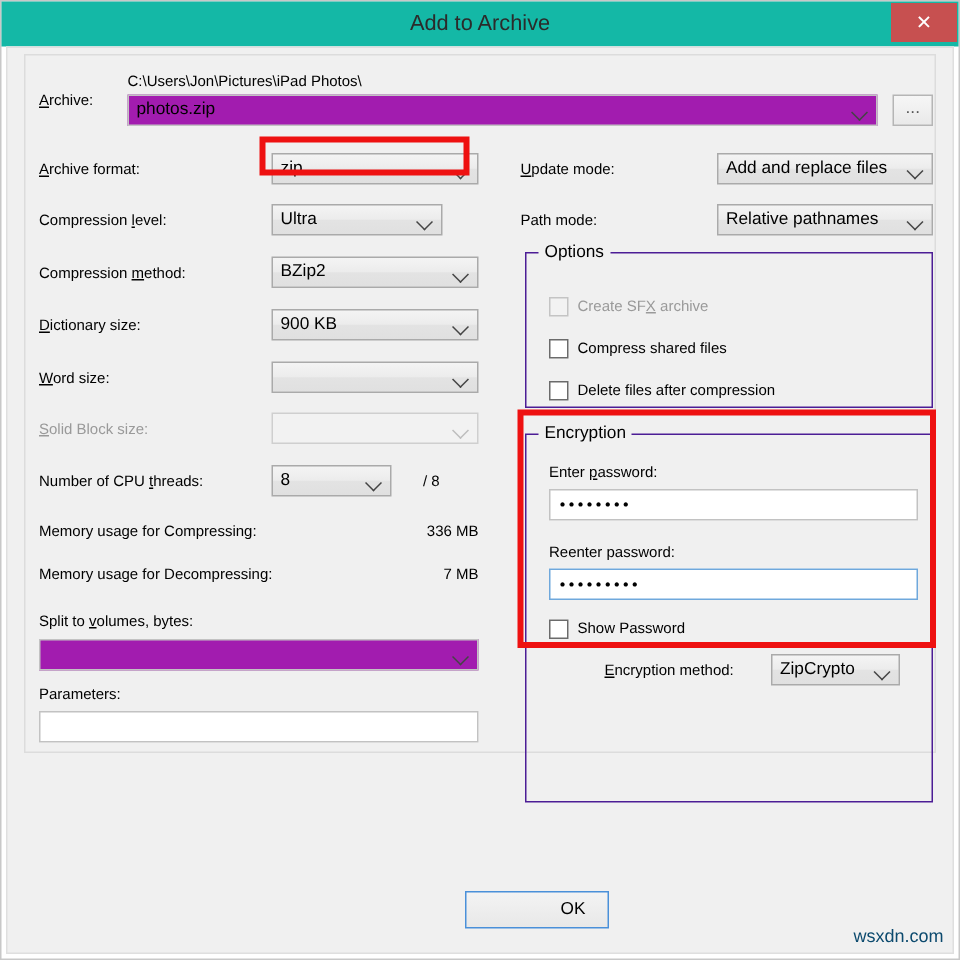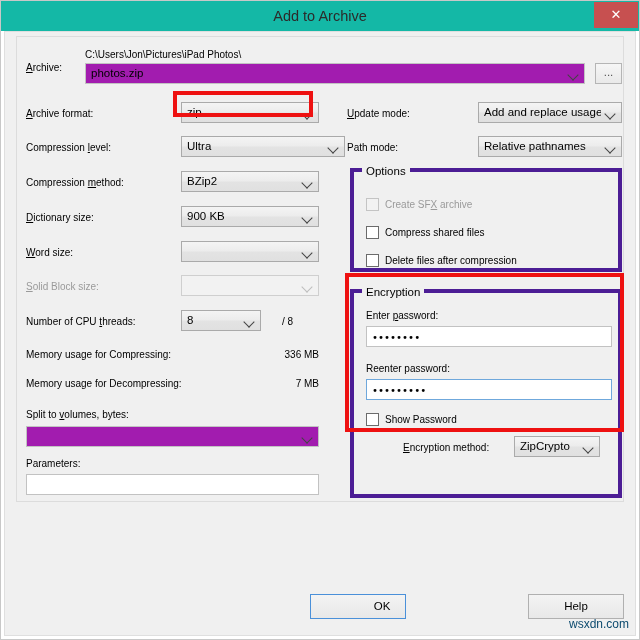--- a/index.html
+++ b/index.html
@@ -172,21 +172,21 @@
     border: 1px solid #b5b5b5;
     text-align: center;
     font-size: 11.5px;
     color: #555;
     cursor: pointer;
   }
 
   .groupbox {
     position: absolute;
     box-sizing: border-box;
-    border: 4px solid #4c1d95;
+    border: 1px solid #4c1d95;
   }
   .groupbox > .gb-title {
     position: absolute;
     left: 8px;
     top: -7px;
     background: #f0f0f0;
     padding: 0 4px;
     font-size: 11.5px;
     color: #000;
     line-height: 13px;
@@ -260,21 +260,21 @@
       </div>
       <div class="browse-btn" style="left:578px; top:26px; width:27px; height:21px; line-height:17px;">...</div>
 
       <div class="lbl" style="left:9px; top:70px;"><span class="u">A</span>rchive format:</div>
       <div class="combo" style="left:164px; top:65px; width:138px;">
         <div class="ctext">zip</div>
         <div class="carrow"></div>
       </div>
 
       <div class="lbl" style="left:9px; top:104px;">Compression <span class="u">l</span>evel:</div>
-      <div class="combo" style="left:164px; top:99px; width:164px;">
+      <div class="combo" style="left:164px; top:99px; width:114px;">
         <div class="ctext">Ultra</div>
         <div class="carrow"></div>
       </div>
 
       <div class="lbl" style="left:9px; top:139px;">Compression <span class="u">m</span>ethod:</div>
       <div class="combo" style="left:164px; top:134px; width:138px;">
         <div class="ctext">BZip2</div>
         <div class="carrow"></div>
       </div>
 
@@ -315,21 +315,21 @@
         <div class="carrow"></div>
       </div>
 
       <div class="lbl" style="left:9px; top:420px;">Parameters:</div>
       <div class="textinput" style="left:9px; top:437px; width:293px;">
         <div class="tval"></div>
       </div>
 
       <div class="lbl" style="left:330px; top:70px;"><span class="u">U</span>pdate mode:</div>
       <div class="combo" style="left:461px; top:65px; width:144px;">
-        <div class="ctext">Add and replace usage</div>
+        <div class="ctext">Add and replace files</div>
         <div class="carrow"></div>
       </div>
 
       <div class="lbl" style="left:330px; top:104px;">Path mode:</div>
       <div class="combo" style="left:461px; top:99px; width:144px;">
         <div class="ctext">Relative pathnames</div>
         <div class="carrow"></div>
       </div>
 
       <div class="groupbox" style="left:333px; top:131px; width:272px; height:104px;">
@@ -337,21 +337,21 @@
       </div>
       <div class="checkbox disabled" style="left:349px; top:161px;"></div>
       <div class="lbl dim" style="left:368px; top:161px;">Create SF<span class="u">X</span> archive</div>
 
       <div class="checkbox" style="left:349px; top:189px;"></div>
       <div class="lbl" style="left:368px; top:189px;">Compress shared files</div>
 
       <div class="checkbox" style="left:349px; top:217px;"></div>
       <div class="lbl" style="left:368px; top:217px;">Delete files after compression</div>
 
-      <div class="groupbox" style="left:333px; top:252px; width:272px; height:209px;">
+      <div class="groupbox" style="left:333px; top:252px; width:272px; height:246px;">
         <div class="gb-title">Encryption</div>
       </div>
 
       <div class="lbl" style="left:349px; top:272px;">Enter <span class="u">p</span>assword:</div>
       <div class="textinput pw" style="left:349px; top:289px; width:246px;">
         <div class="tval">••••••••</div>
       </div>
 
       <div class="lbl" style="left:349px; top:325px;">Reenter password:</div>
       <div class="textinput pw focus" style="left:349px; top:342px; width:246px;">
@@ -363,21 +363,20 @@
 
       <div class="lbl" style="left:349px; top:404px;padding-left:37px;"><span class="u">E</span>ncryption method:</div>
       <div class="combo" style="left:497px; top:399px; width:86px;">
         <div class="ctext">ZipCrypto</div>
         <div class="carrow"></div>
       </div>
 
     </div>
 
     <div class="btn default" style="left:305px; top:562px; width:96px;">OK</div>
-    <div class="btn" style="left:523px; top:562px; width:96px;">Help</div>
 
     <div class="watermark">wsxdn.com</div>
   </div>
 
   <div class="redbox" style="left:172px; top:90px; width:140px; height:26px;"></div>
   <div class="redbox" style="left:344px; top:272px; width:279px; height:159px;"></div>
 
 </div>
 
 </body></html>

